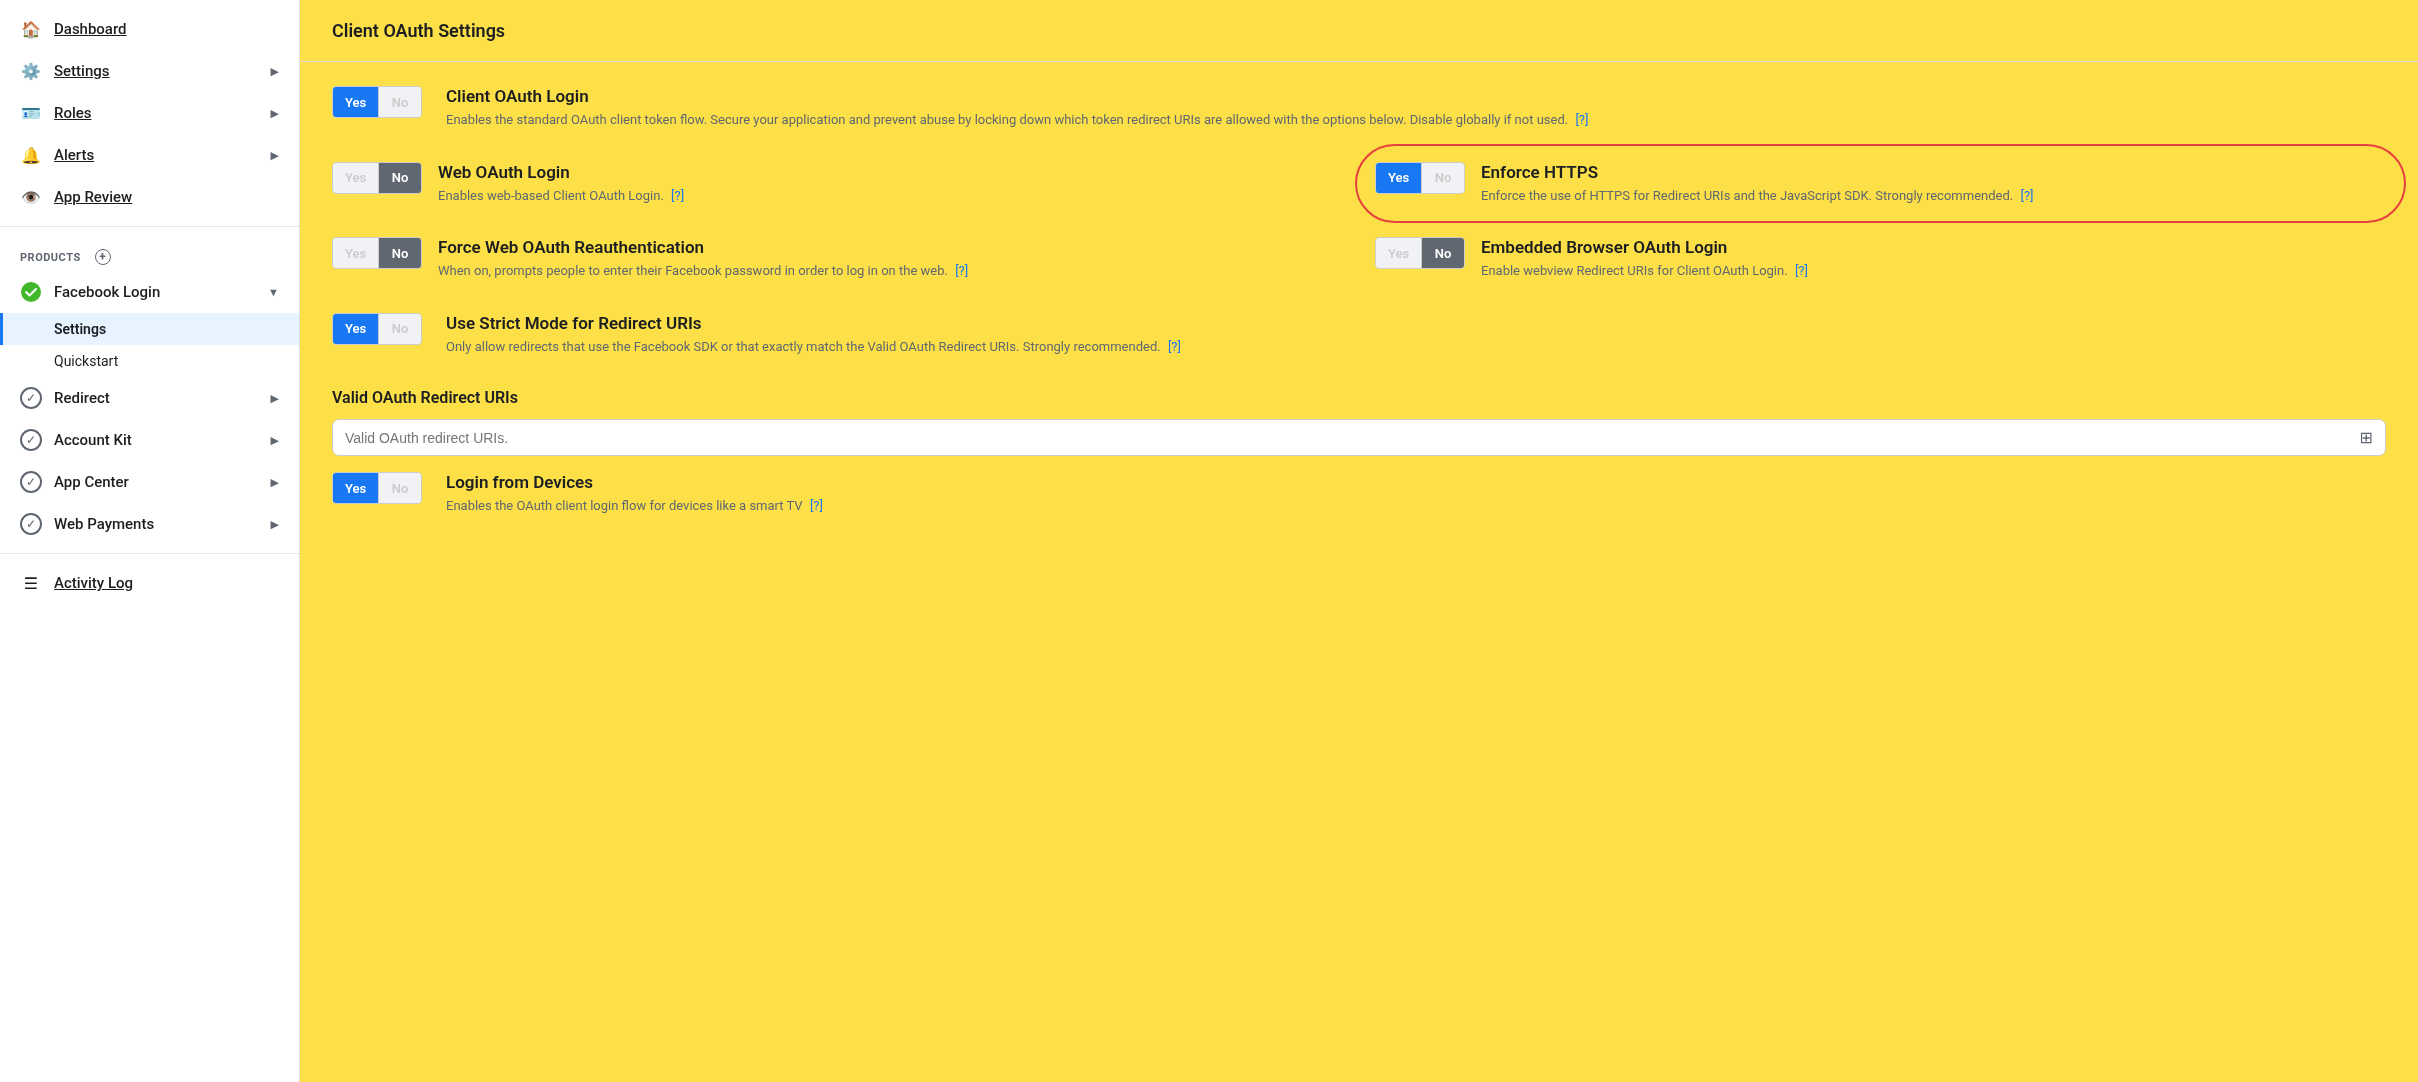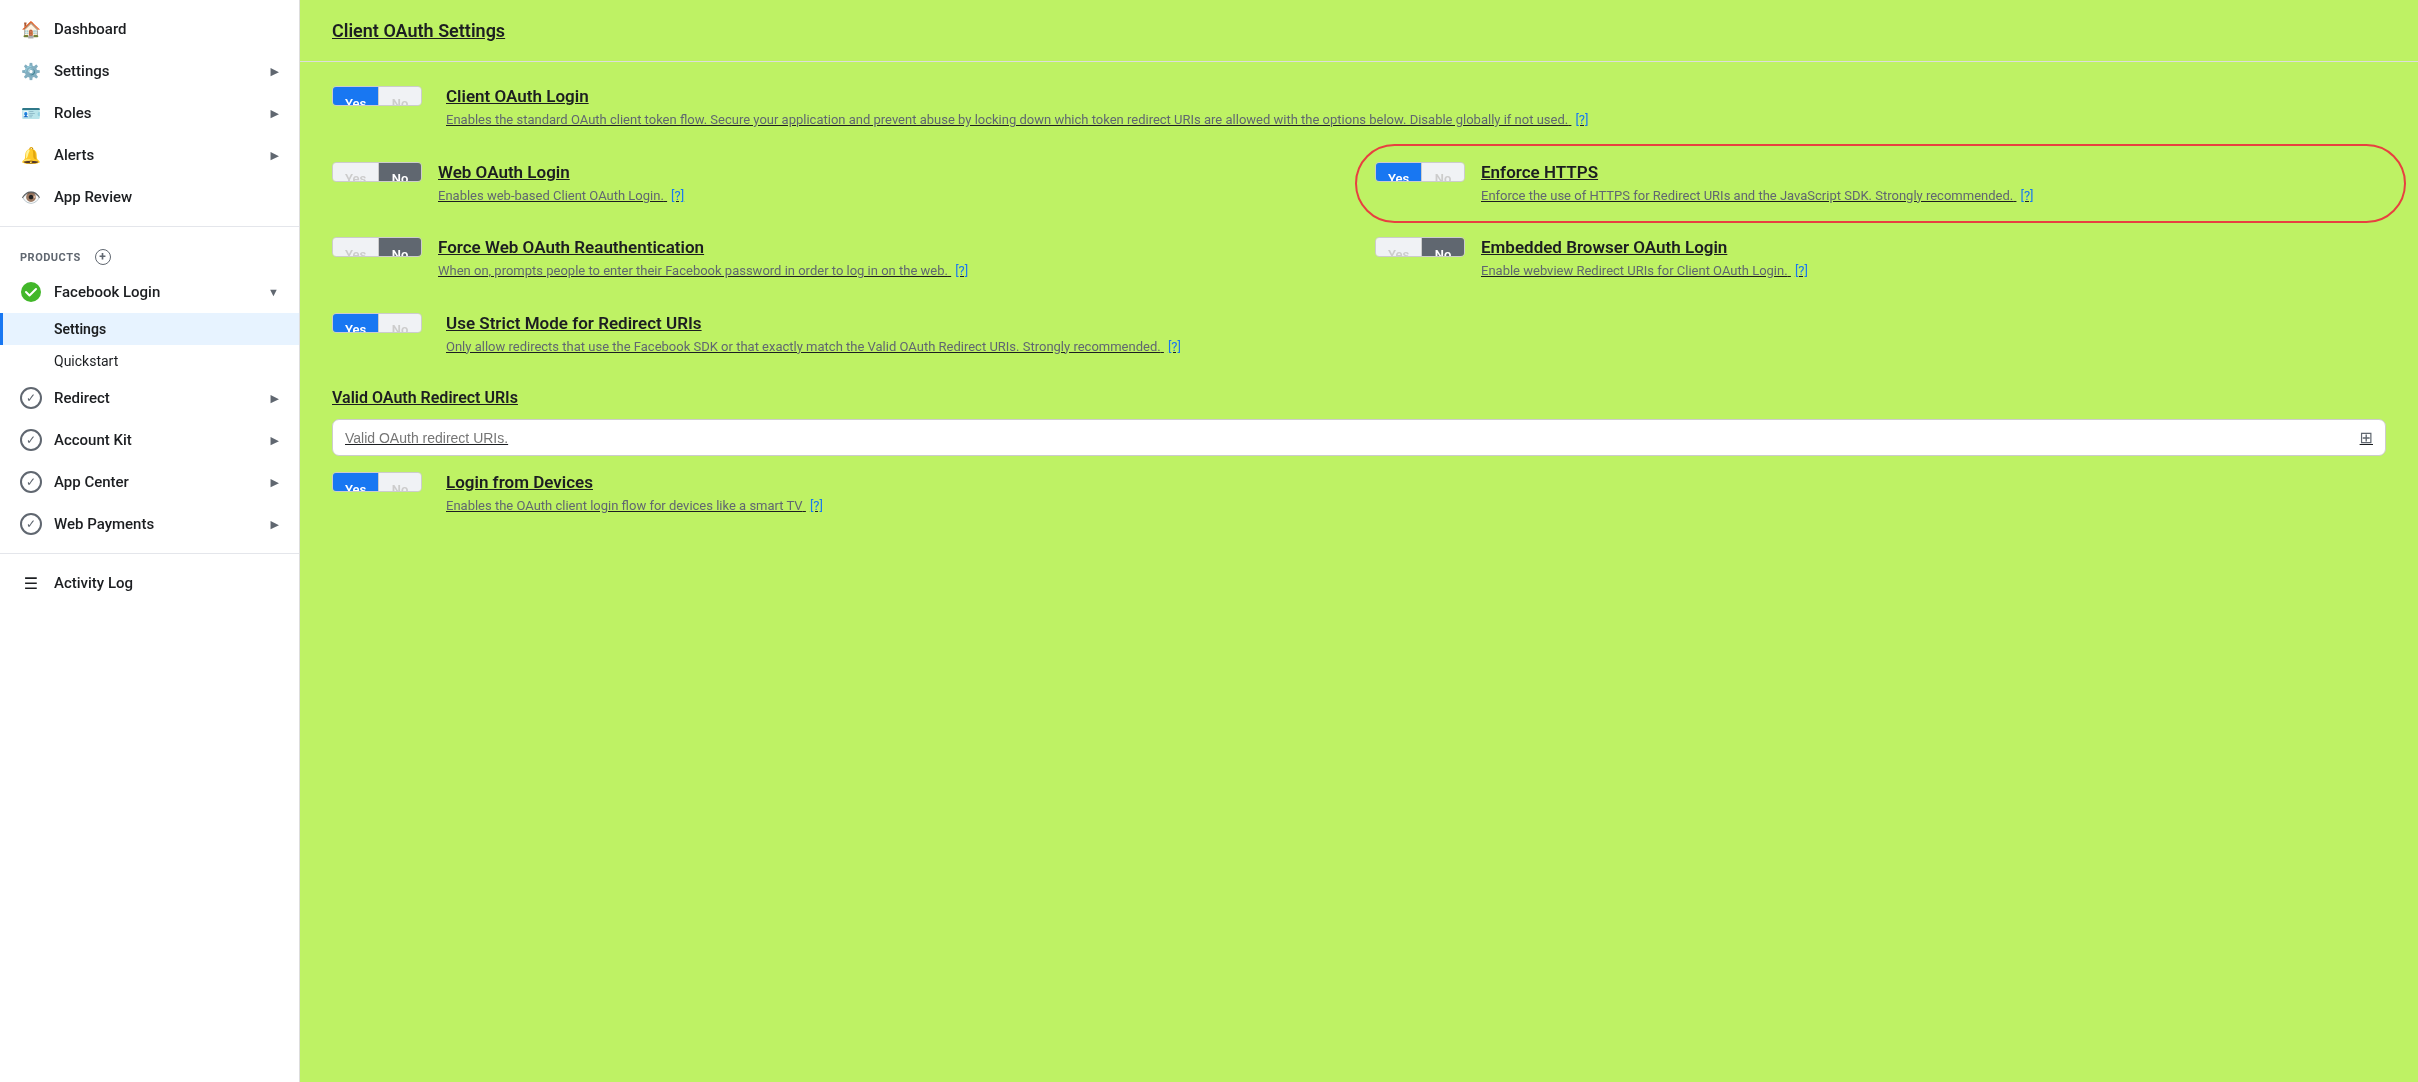--- a/index.html
+++ b/index.html
@@ -41,20 +41,21 @@
       display: flex;
       align-items: center;
       justify-content: center;
       font-size: 16px;
       flex-shrink: 0;
     }
 
     .sidebar-item .label {
       flex: 1;
       font-weight: 500;
+      text-decoration: underline;
     }
 
     .sidebar-item .chevron {
       font-size: 11px;
       color: #606770;
     }
 
     .section-header {
       padding: 14px 20px 6px 20px;
       font-size: 11px;
@@ -148,23 +149,22 @@
 
     .divider {
       height: 1px;
       background: #e4e6eb;
       margin: 8px 0;
     }
 
     
     .main-content {
       flex: 1;
-      background: #bef264;
+      background: #fde047;
       overflow-y: auto;
-      text-decoration: underline;
     }
 
     .page-header {
       padding: 20px 32px;
       border-bottom: 1px solid #ddd;
       font-size: 18px;
       font-weight: 600;
       color: #1c1e21;
     }
 
@@ -174,25 +174,26 @@
 
     .settings-row {
       display: flex;
       align-items: flex-start;
       margin-bottom: 32px;
       gap: 24px;
     }
 
     .toggle-group {
       display: flex;
+      align-items: center;
       border: 1px solid #ccc;
       border-radius: 4px;
       overflow: hidden;
       min-width: 90px;
-      height: 20px;
+      height: 32px;
       flex-shrink: 0;
     }
 
     .toggle-btn {
       flex: 1;
       height: 32px;
       display: flex;
       align-items: center;
       justify-content: center;
       font-size: 13px;

